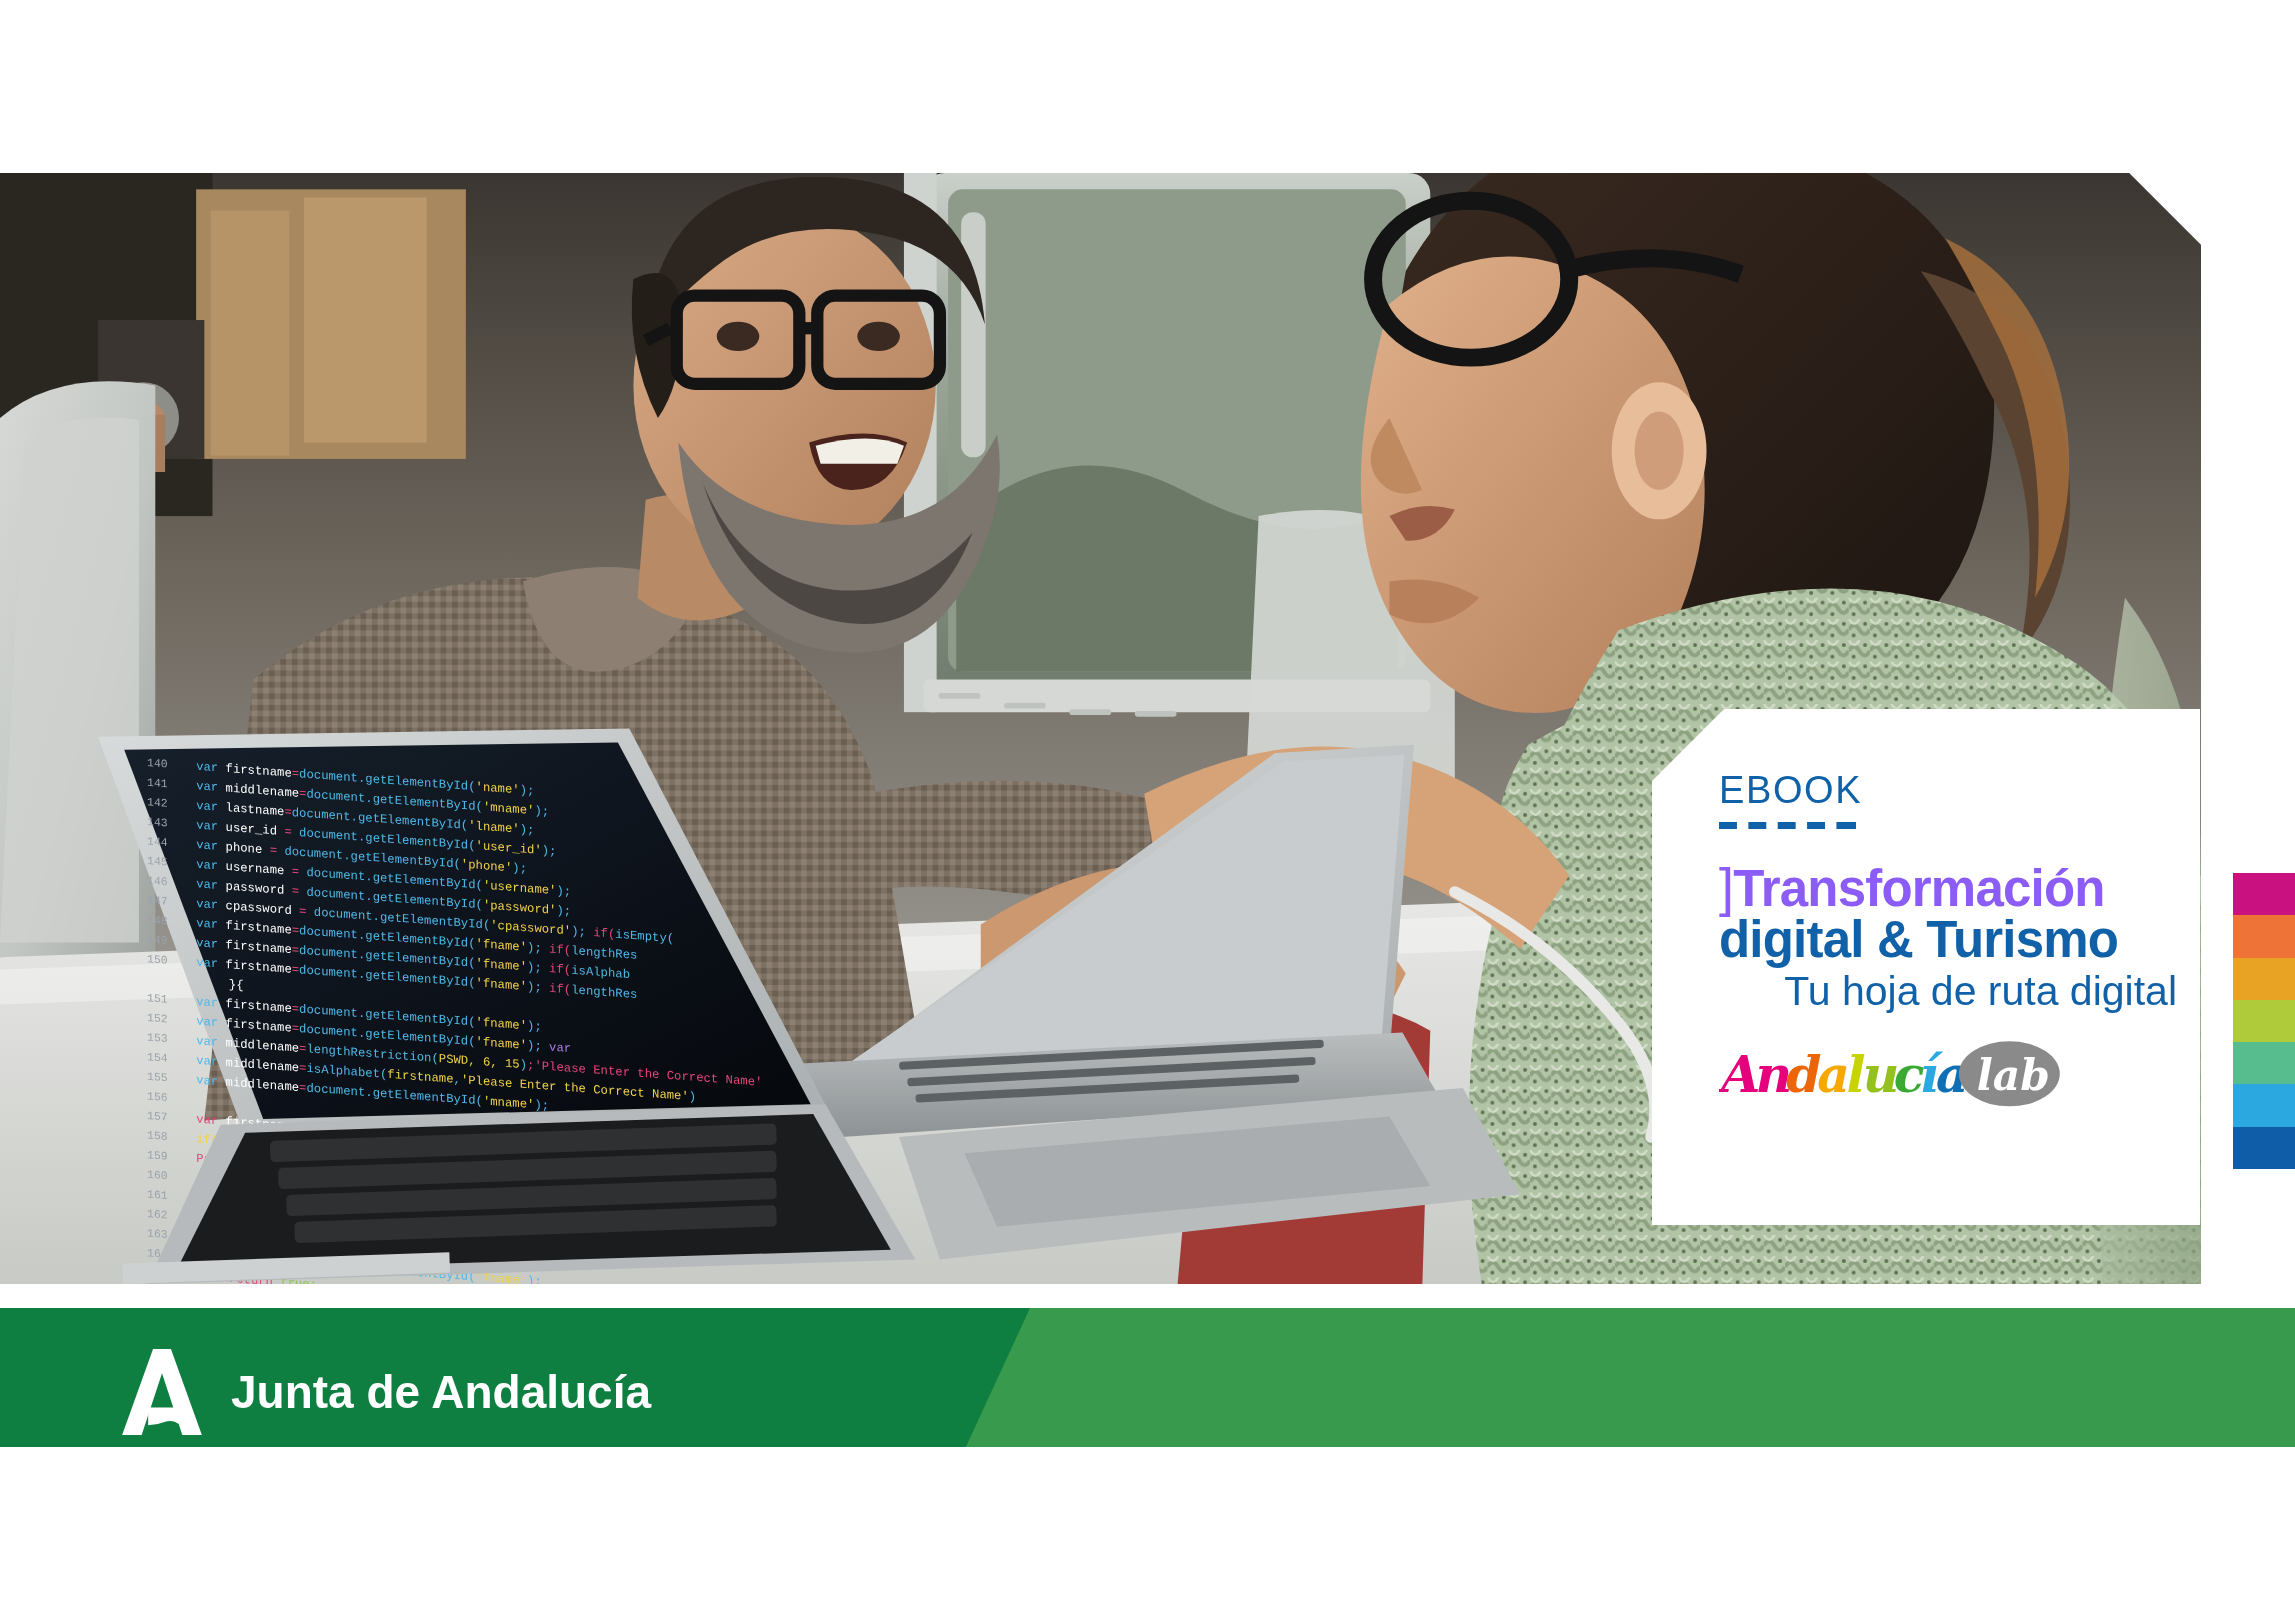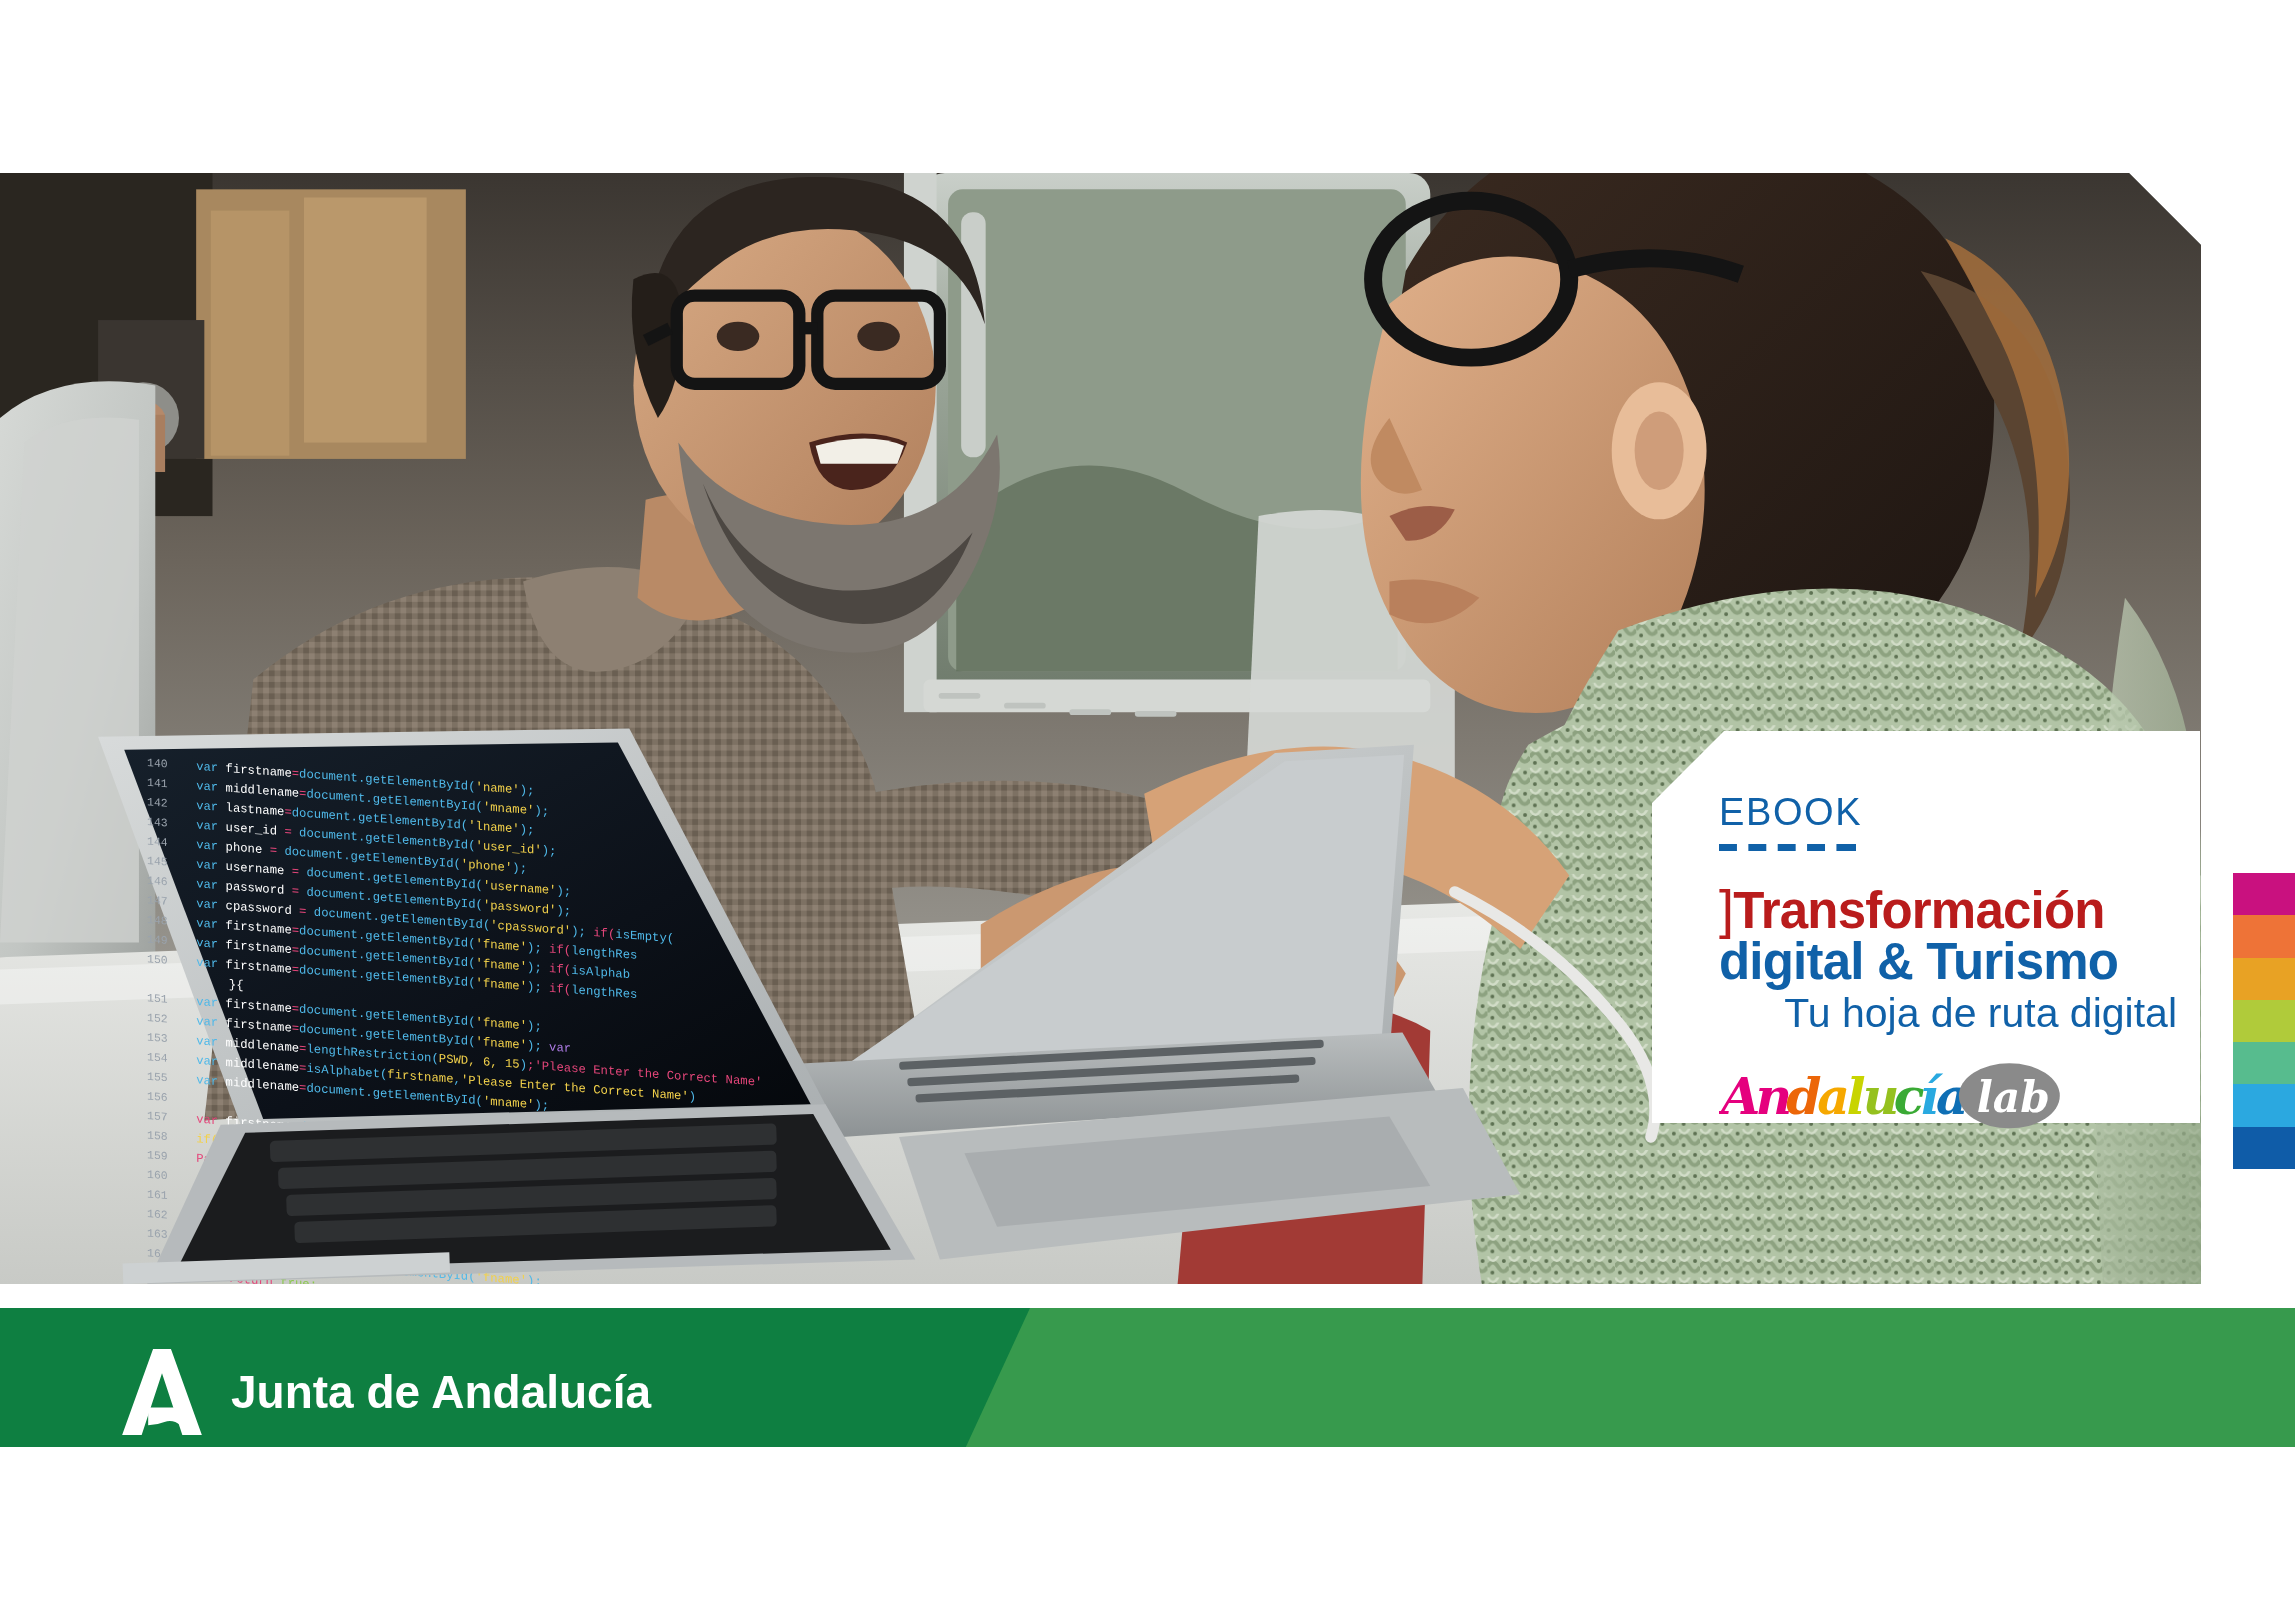--- a/index.html
+++ b/index.html
@@ -15,21 +15,21 @@
     position:absolute; left:0; top:173px; width:2201px; height:1111px;
     overflow:hidden;
     -webkit-clip-path: polygon(0 0, 2129px 0, 2201px 72px, 2201px 1111px, 0 1111px);
     clip-path: polygon(0 0, 2129px 0, 2201px 72px, 2201px 1111px, 0 1111px);
     background:#6f7370;
   }
   .photo-svg{ position:absolute; left:0; top:0; width:100%; height:100%; display:block; }
 
   
   .card{
-    position:absolute; left:1652px; top:731px; width:548px; height:392px;
+    position:absolute; left:1652px; top:709px; width:548px; height:516px;
     background:#ffffff;
     -webkit-clip-path: polygon(72px 0, 548px 0, 548px 516px, 0 516px, 0 72px);
     clip-path: polygon(72px 0, 548px 0, 548px 516px, 0 516px, 0 72px);
   }
   .card-inner{ position:absolute; left:67px; top:62px; width:458px; }
 
   .ebook-label{
     font-size:38px; letter-spacing:1.6px; color:#1061A8;
     font-weight:400; line-height:1; font-family:"Liberation Sans", sans-serif;
   }
@@ -354,21 +354,21 @@
       <g fill="#1061A8">
         <rect x="0" y="0" width="22" height="9"></rect>
         <rect x="36" y="0" width="22" height="9"></rect>
         <rect x="72" y="0" width="22" height="9"></rect>
         <rect x="108" y="0" width="22" height="9"></rect>
         <rect x="144" y="0" width="24" height="9"></rect>
       </g>
     </svg>
 
     <div class="title-block">
-      <div class="title-line" style="color: #b91c1c; margin-top: 16px;"><span class="bracket">]</span><span>Transformación</span></div>
+      <div class="title-line" style="color: #8b5cf6; margin-top: 16px;"><span class="bracket">]</span><span>Transformación</span></div>
       <div class="title-line" style="color: rgb(16, 97, 168);">digital &amp; Turismo</div>
       <div class="subtitle" style="color: rgb(16, 97, 168); text-align: right;">Tu hoja de ruta digital</div>
     </div>
 
     <div class="logo-wrap">
       <svg class="logo-svg" viewBox="0 0 420 86">
         <g font-family="'DejaVu Serif', serif" font-size="62" font-style="italic" font-weight="700">
           <text x="2" y="66" fill="#E5007E">A</text>
           <text x="44" y="66" fill="#E5007E">n</text>
           <text x="82" y="66" fill="#EC6608">d</text>

